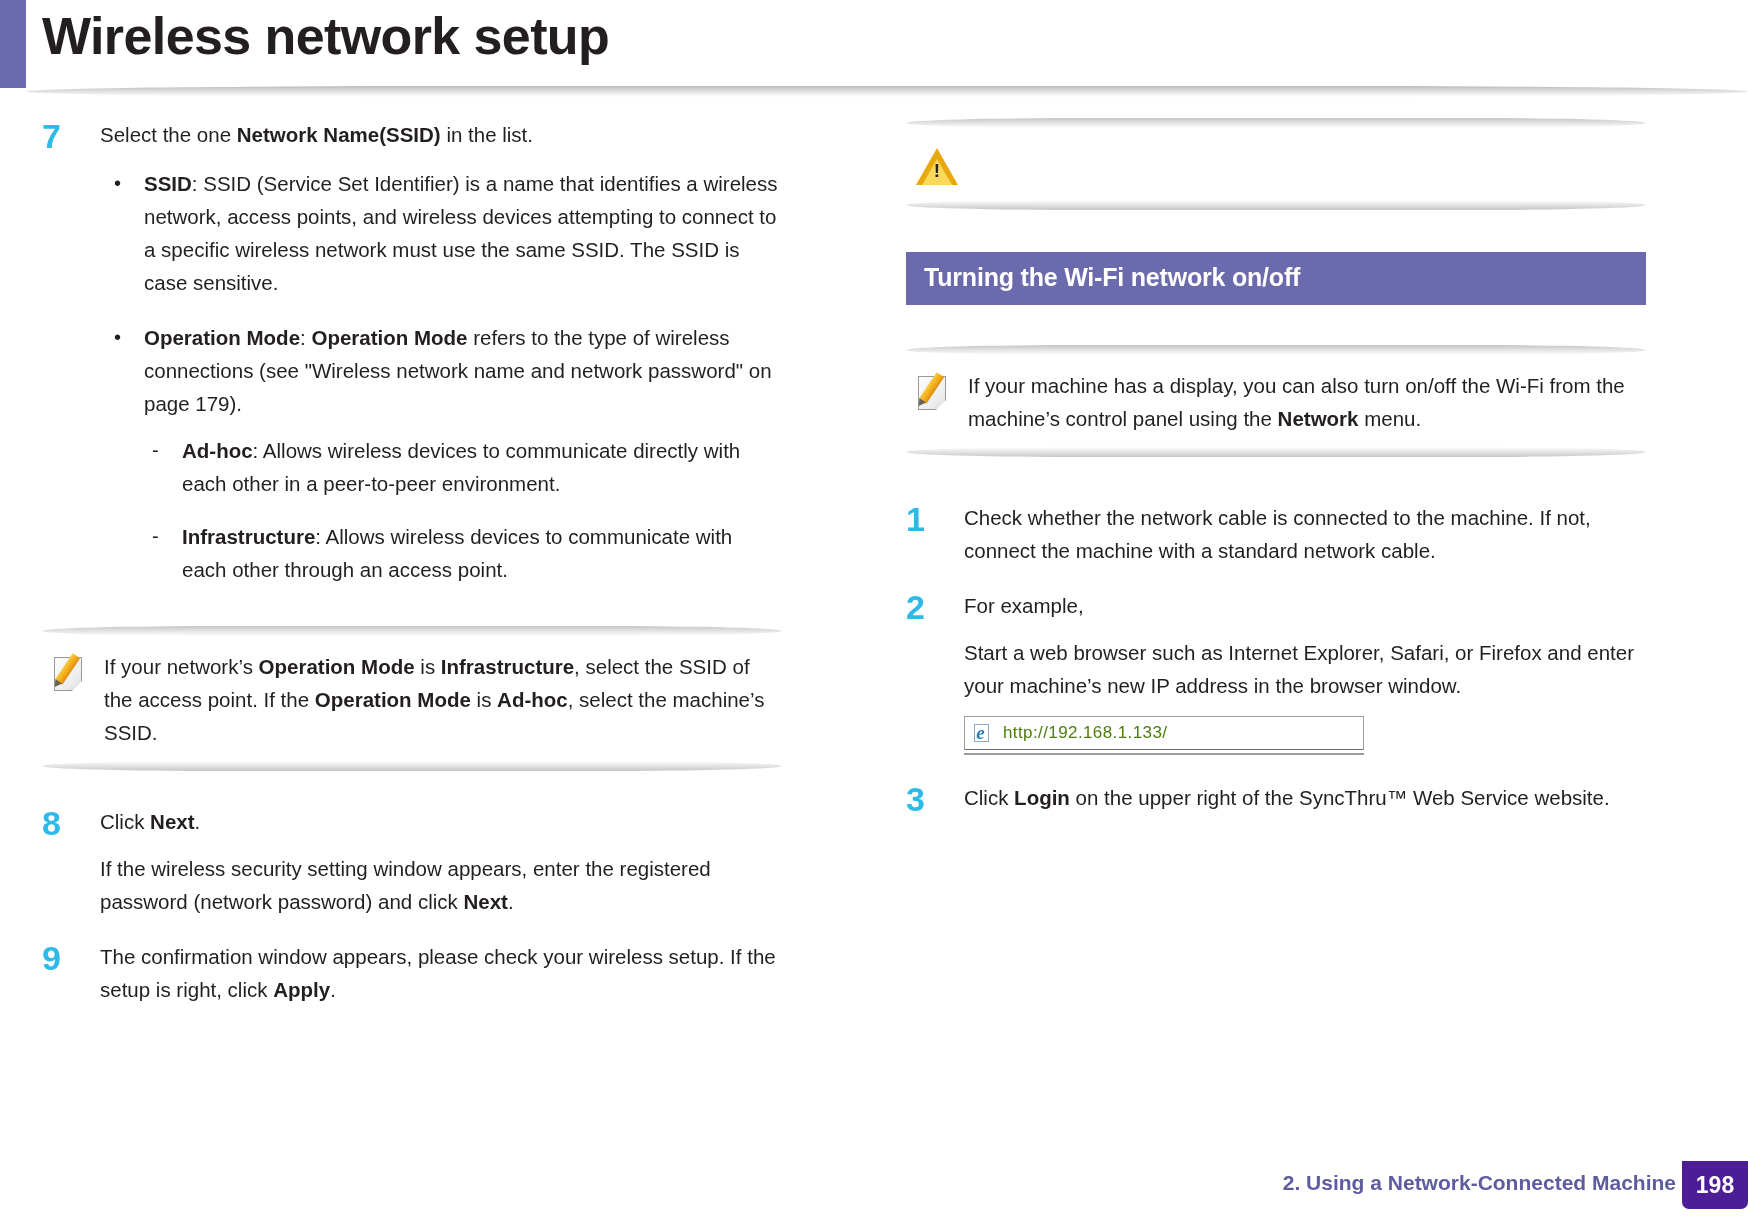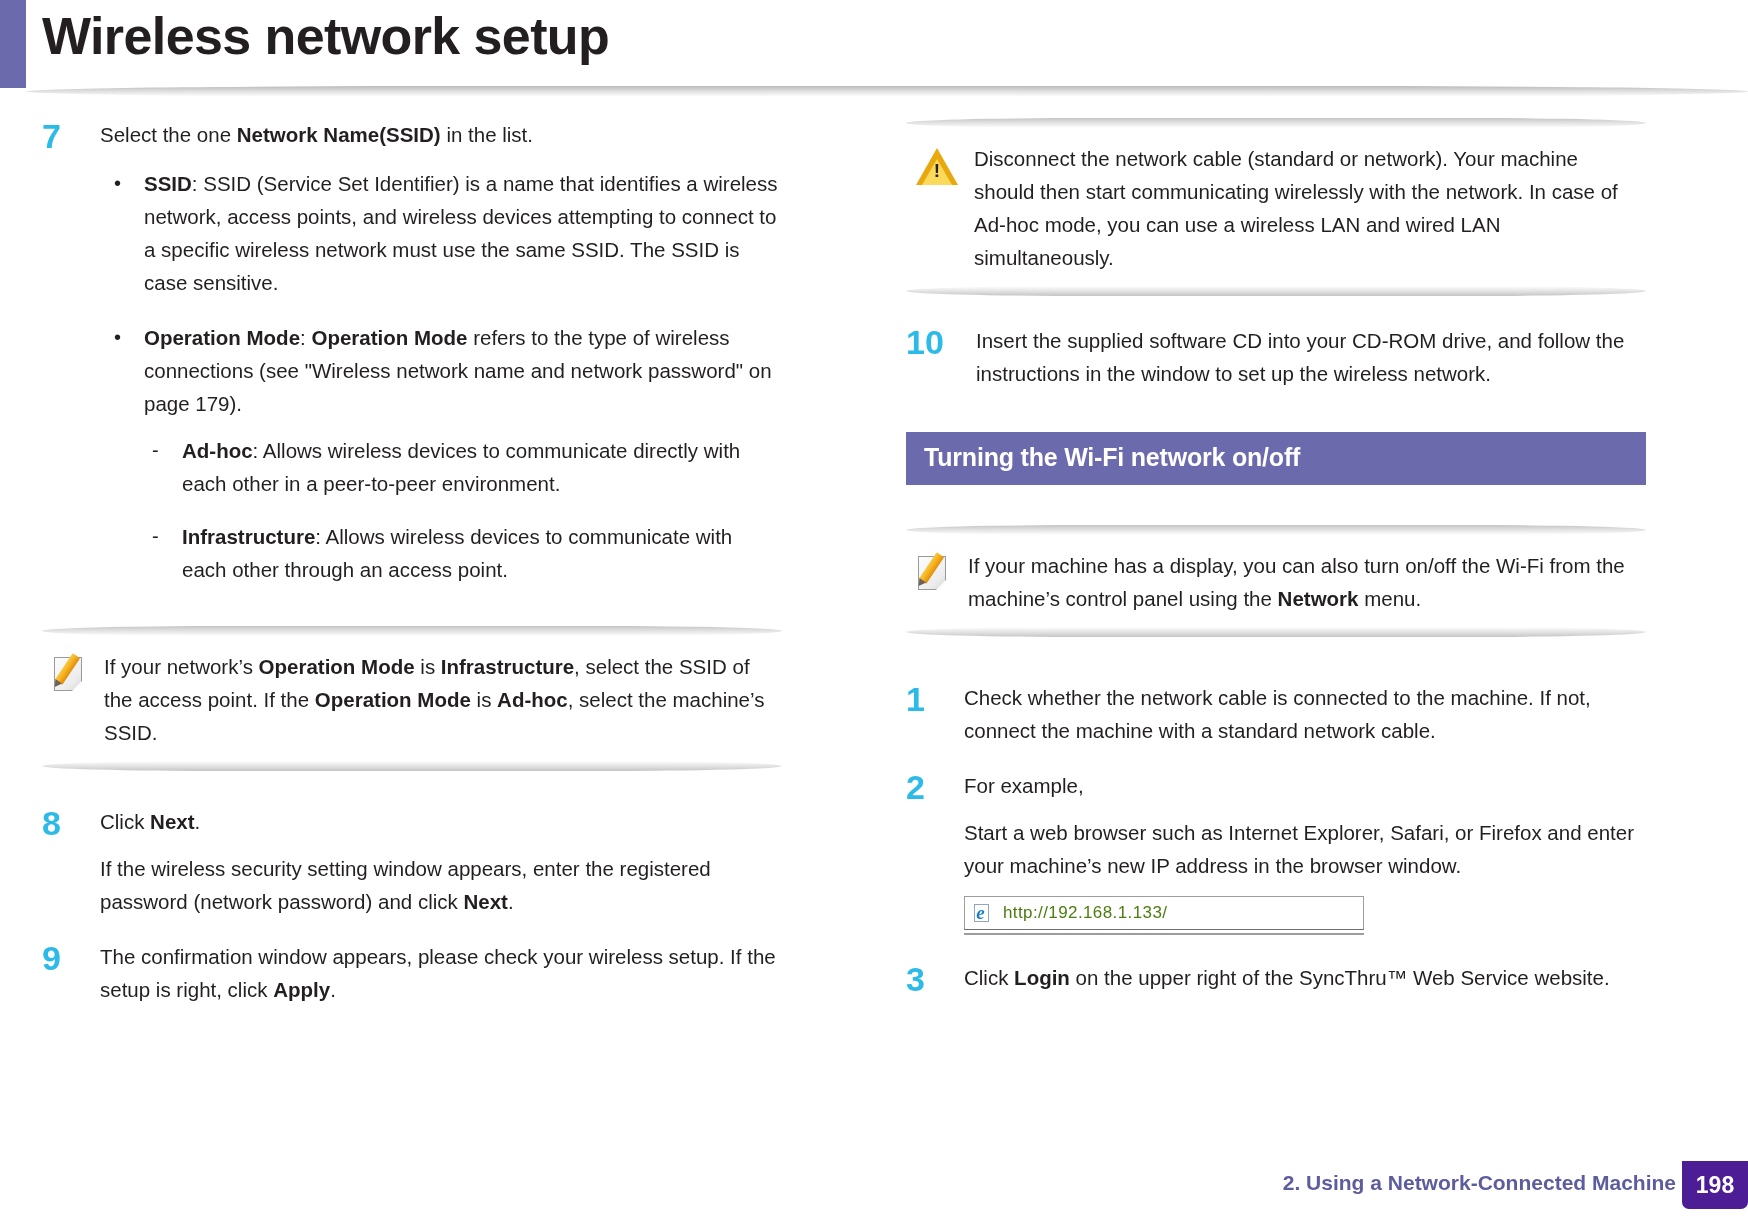--- a/index.html
+++ b/index.html
@@ -389,30 +389,23 @@
 
 <div class="col col-right">
 
   <div class="callout" style="margin-top:0;">
     <div class="callout-inner">
       <span class="icon-caution">
         <span class="tri"></span>
         <span class="tri-in"></span>
         <span class="bang">!</span>
       </span>
-      <div class="callout-text">Disconnect the network cable (standard or network). Your machine should then start communicating wirelessly with the network. In case of Ad-hoc mode, you can use a wireless LAN and wired LAN simultaneously.</div>
-    </div>
-  </div>
-
-  <div class="step" style="margin-top:28px;">
-    <div class="step-num" style="width:56px;">10</div>
-    <div class="step-body" style="margin-left:70px;">
-      <p>Insert the supplied software CD into your CD-ROM drive, and follow the instructions in the window to set up the wireless network.</p>
-    </div>
-  </div>
+    </div>
+  </div>
+
 
   <div class="section-bar">Turning the Wi-Fi network on/off</div>
 
   <div class="callout" style="margin-top:40px;">
     <div class="callout-inner">
       <span class="icon-note">
         <span class="sheet">
             <span class="fold"></span>
           </span>
         <span class="pencil"></span>

